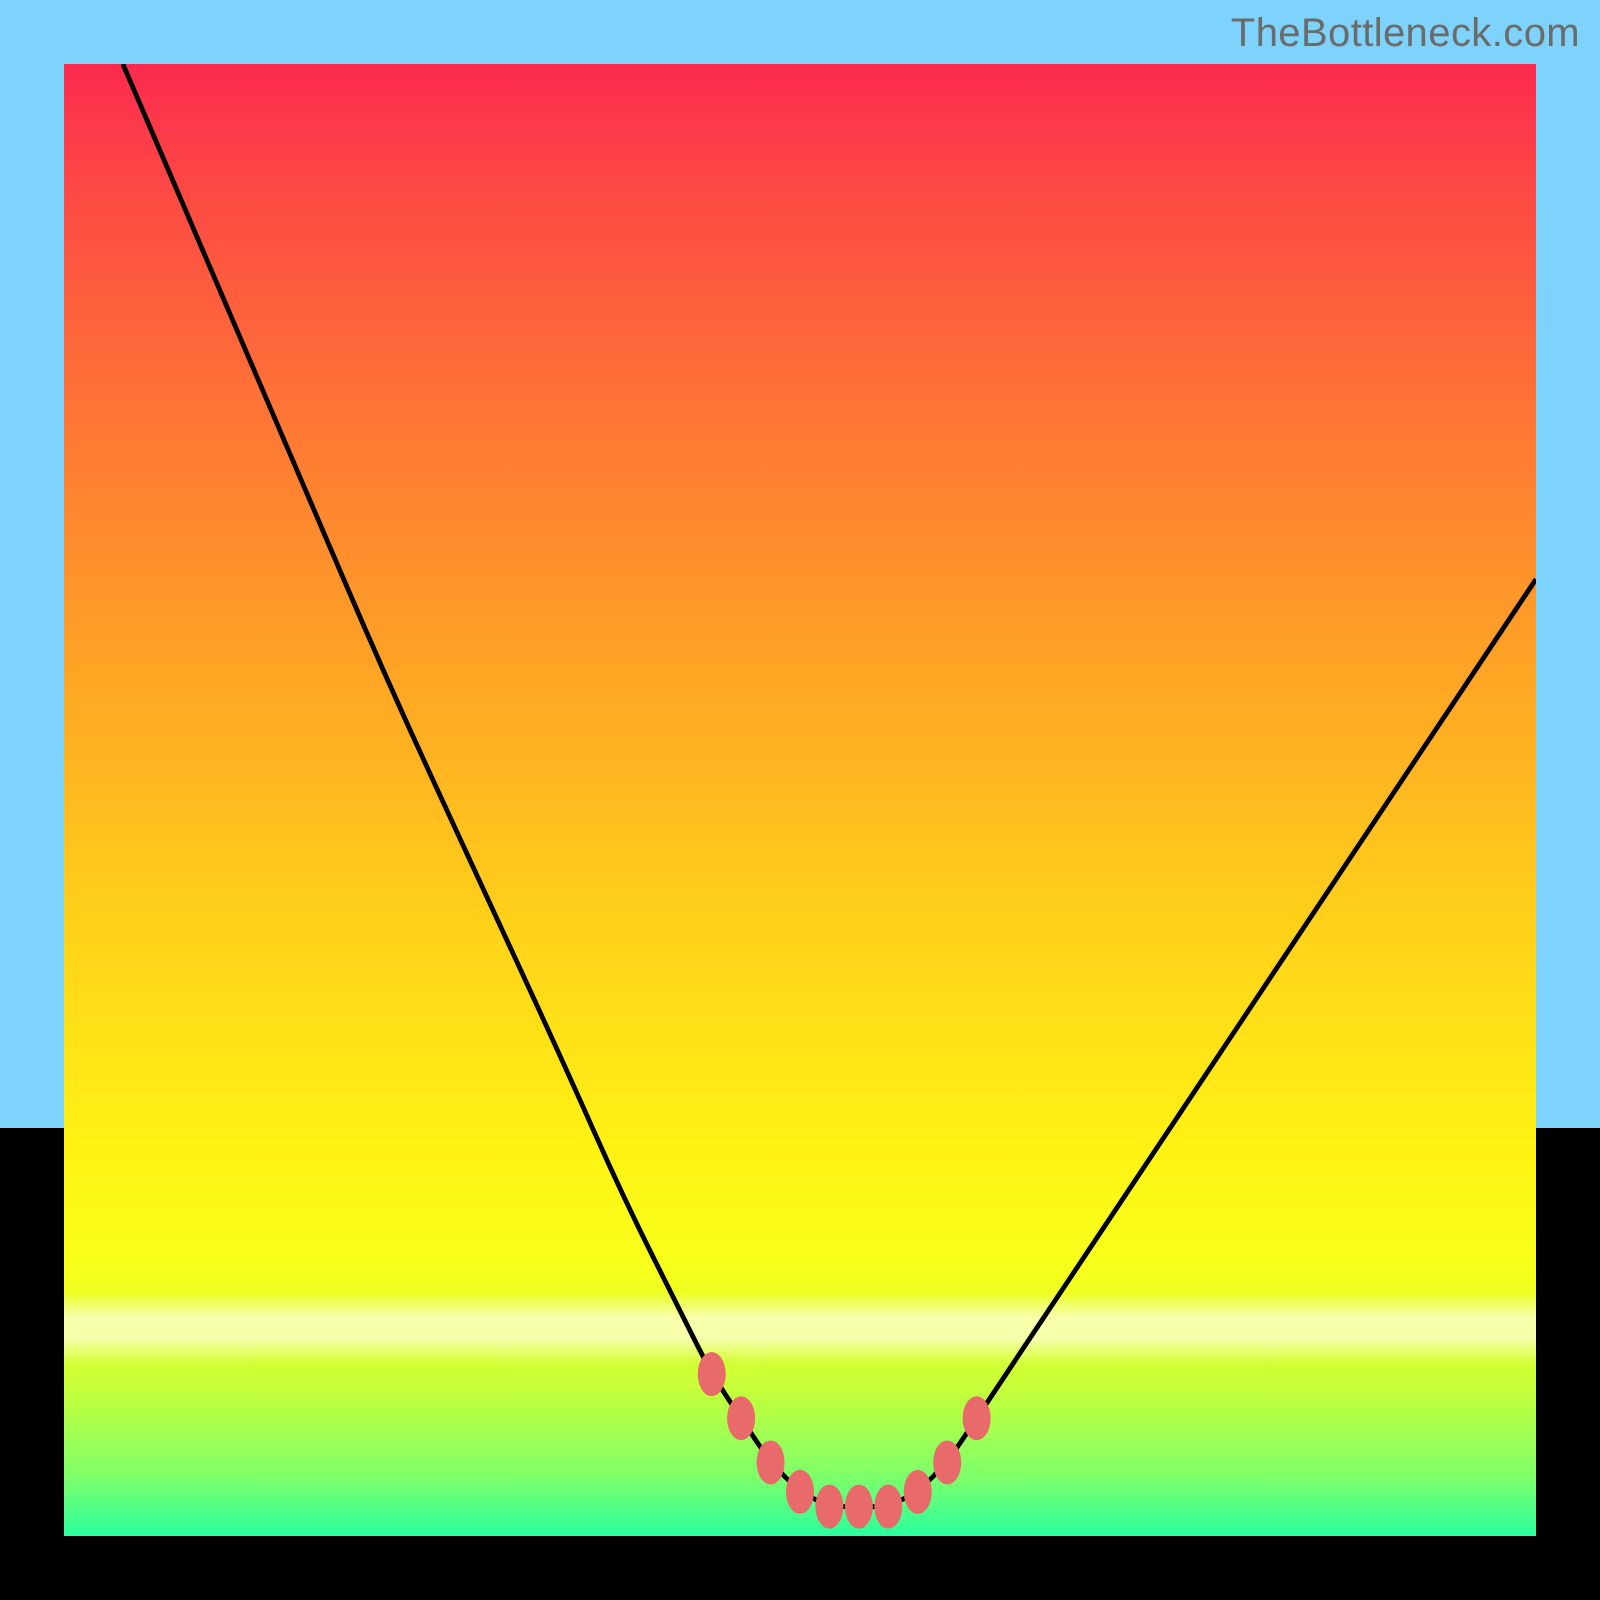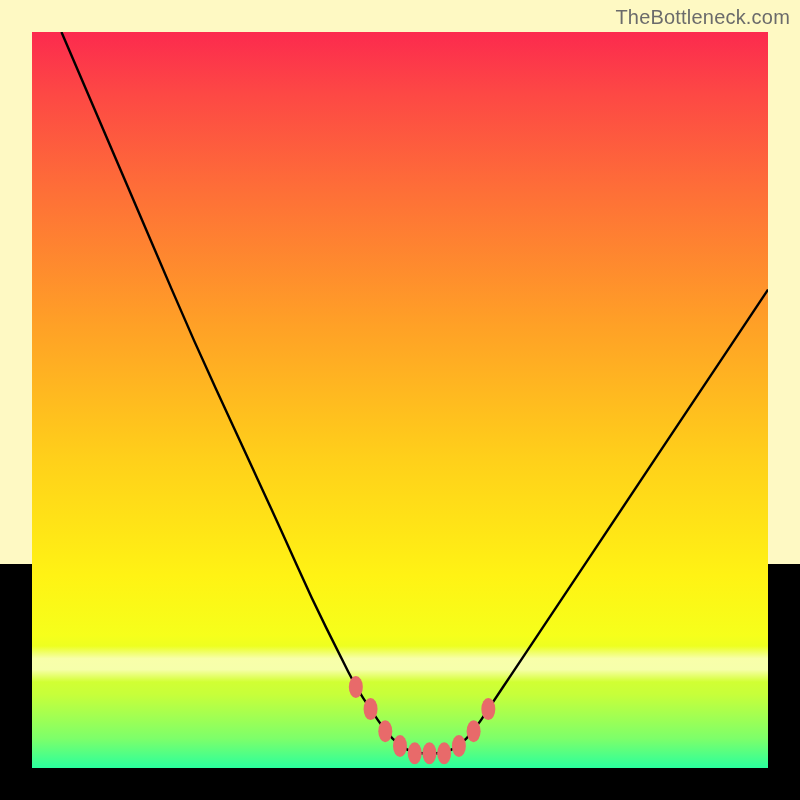--- a/index.html
+++ b/index.html
@@ -9,21 +9,21 @@
     height: 800px;
     background: #000;
     overflow: hidden;
     font-family: Arial, Helvetica, sans-serif;
   }
   .frame {
     position: absolute;
     top: 0; left: 0;
     width: 800px;
     height: 564px;
-    background: #fef9c3;
+    background: #7dd3fc;
   }
   .plot-area {
     position: absolute;
     top: 32px;
     left: 32px;
     width: 736px;
     height: 736px;
     overflow: hidden;
   }
   .gradient-bg {

